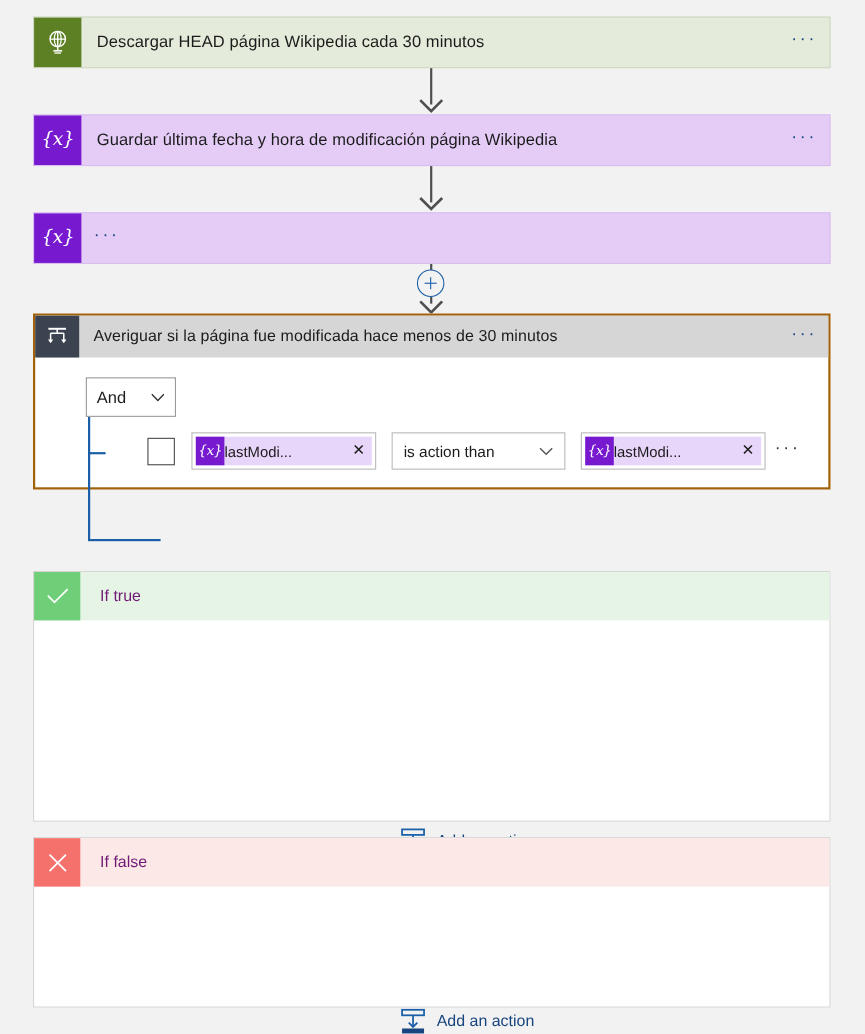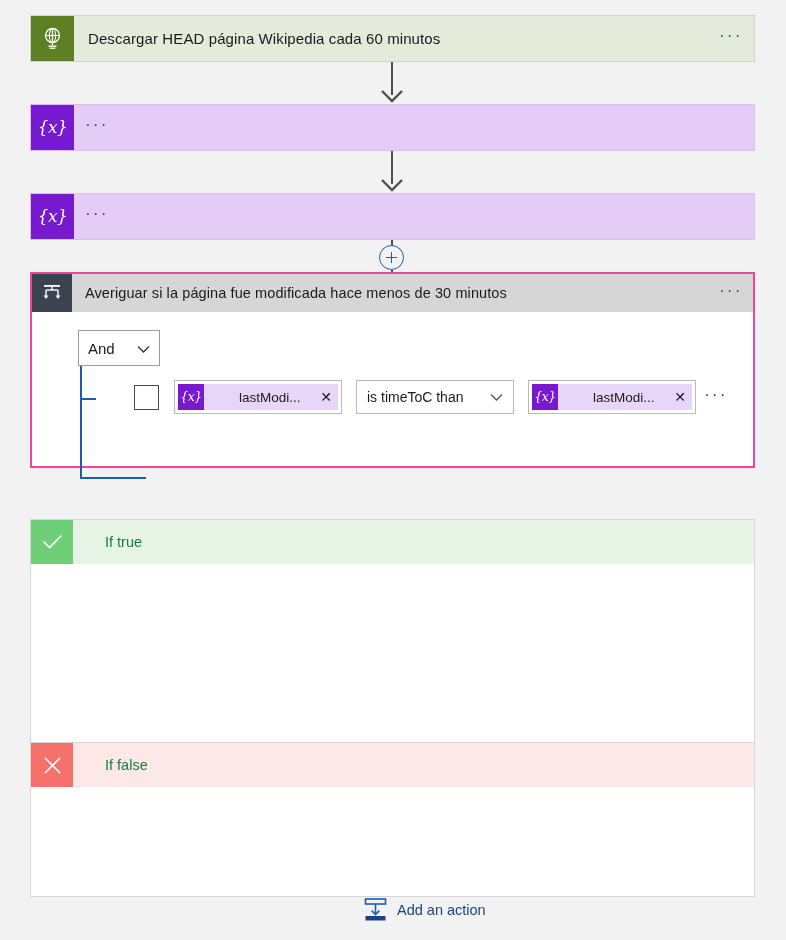--- a/index.html
+++ b/index.html
@@ -106,24 +106,24 @@
     content: "";
     position: absolute;
     background: #1b5fa8;
   }
   .plus-btn::before { width: 11px; height: 1.6px; }
   .plus-btn::after  { height: 11px; width: 1.6px; }
 
   
   #condition-box {
     position: absolute;
-    left: 30px; top: 272px;
-    width: 725px; height: 196px;
+    left: 30px; top: 285px;
+    width: 725px; height: 160px;
     background: #ffffff;
-    border: 2px solid #ec4899;
+    border: 2px solid #a16207;
   }
   #condition-header {
     display: flex;
     align-items: stretch;
     height: 38px;
     background: #d6d6d6;
   }
   #condition-header .card-icon { background: #3b4250; width: 40px; min-width: 40px; }
   #condition-header .card-title { font-size: 14.5px; padding-left: 13px; }
   #condition-header .ellipsis { width: 44px; min-width: 44px; }
@@ -195,24 +195,22 @@
   .token-icon {
     width: 26px; min-width: 26px; height: 26px;
     background: #7719cf;
     display: flex; align-items: center; justify-content: center;
   }
   .token-icon .glyph-var { font-size: 12.5px; }
   .token-label {
     flex: 1 1 auto;
     font-size: 13.5px;
     color: #1b1b1b;
-    padding-left: 10px;
     white-space: nowrap;
     overflow: hidden;
-    margin-left: 25px;
   }
   .token-x {
     width: 24px; min-width: 24px;
     display: flex; align-items: center; justify-content: center;
     font-size: 14px;
     color: #1b1b1b;
     font-family: "DejaVu Sans", sans-serif;
   }
   #operator-dropdown {
     width: 158px; height: 34px;
@@ -262,37 +260,37 @@
 
   
   .branch {
     position: absolute;
     left: 30px;
     width: 725px;
     background: #ffffff;
     border: 1px solid #d6d6d6;
   }
   #branch-true  { top: 519px; height: 228px; }
-  #branch-false { top: 742px; height: 155px; }
+  #branch-false { top: 761px; height: 155px; }
 
   .branch-header {
     display: flex;
     align-items: stretch;
     height: 44px;
   }
   .branch-header .branch-icon {
     width: 42px; min-width: 42px;
     display: flex; align-items: center; justify-content: center;
   }
   .branch-header .branch-label {
     flex: 1 1 auto;
     display: flex; align-items: center;
     font-size: 14.5px;
-    color: #15803d;
-    padding-left: 32px;
+    color: #701a75;
+    padding-left: 18px;
   }
   #branch-true .branch-header  { background: #e6f4e6; }
   #branch-true .branch-icon    { background: #6fcf79; }
   #branch-false .branch-header { background: #fce9e7; }
   #branch-false .branch-icon   { background: #f4716c; }
 
   .branch-body { position: relative; height: 100%; }
 
   
   .add-action {
@@ -316,37 +314,38 @@
     <div class="card-icon">
       <svg width="21" height="23" viewBox="0 0 21 23" aria-hidden="true">
         <circle cx="10.5" cy="8.5" r="7" fill="none" stroke="#ffffff" stroke-width="1.3"></circle>
         <ellipse cx="10.5" cy="8.5" rx="3.1" ry="7" fill="none" stroke="#ffffff" stroke-width="1.1"></ellipse>
         <line x1="3.5" y1="8.5" x2="17.5" y2="8.5" stroke="#ffffff" stroke-width="1.1"></line>
         <line x1="10.5" y1="1.5" x2="10.5" y2="18.5" stroke="#ffffff" stroke-width="1.3"></line>
         <rect x="6.5" y="18.5" width="8" height="1.4" fill="#ffffff"></rect>
         <rect x="7.5" y="20.6" width="6" height="1.2" fill="#ffffff"></rect>
       </svg>
     </div>
-    <div class="card-title">Descargar HEAD página Wikipedia cada 60 minutos</div>
+    <div class="card-title">Descargar HEAD página Wikipedia cada 30 minutos</div>
     <div class="ellipsis">···</div>
   </div>
 
   <div class="conn">
     <div class="conn-line" style="top:62px; height:33px;"></div>
     <div class="arrow-head" style="top:90px;">
       <svg width="22" height="13" viewBox="0 0 22 13">
           <path d="M1 1 L11 11 L21 1" fill="none" stroke="#4f4f4f" stroke-width="2.4"></path>
         </svg>
     </div>
   </div>
 
   <div class="card card-var" id="card-var1">
     <div class="card-icon">
       <span class="glyph-var">{x}</span>
     </div>
+    <div class="card-title">Guardar última fecha y hora de modificación página Wikipedia</div>
     <div class="ellipsis">···</div>
   </div>
 
   <div class="conn">
     <div class="conn-line" style="top:151px; height:33px;"></div>
     <div class="arrow-head" style="top:179px;">
       <svg width="22" height="13" viewBox="0 0 22 13">
           <path d="M1 1 L11 11 L21 1" fill="none" stroke="#4f4f4f" stroke-width="2.4"></path>
         </svg>
     </div>
@@ -409,21 +408,21 @@
           <div class="token">
             <div class="token-icon">
               <span class="glyph-var">{x}</span>
             </div>
             <div class="token-label">lastModi...</div>
             <div class="token-x">✕</div>
           </div>
         </div>
 
         <div class="cbx-box" id="operator-dropdown">
-          <span>is timeToC than</span>
+          <span>is action than</span>
           <span class="chev">
             <svg width="13" height="9" viewBox="0 0 13 9">
                 <path d="M1 1.5 L6.5 7 L12 1.5" fill="none" stroke="#555" stroke-width="1.3"></path>
               </svg>
           </span>
         </div>
 
         <div class="token-field" style="margin-left:14px;">
           <div class="token">
             <div class="token-icon">

